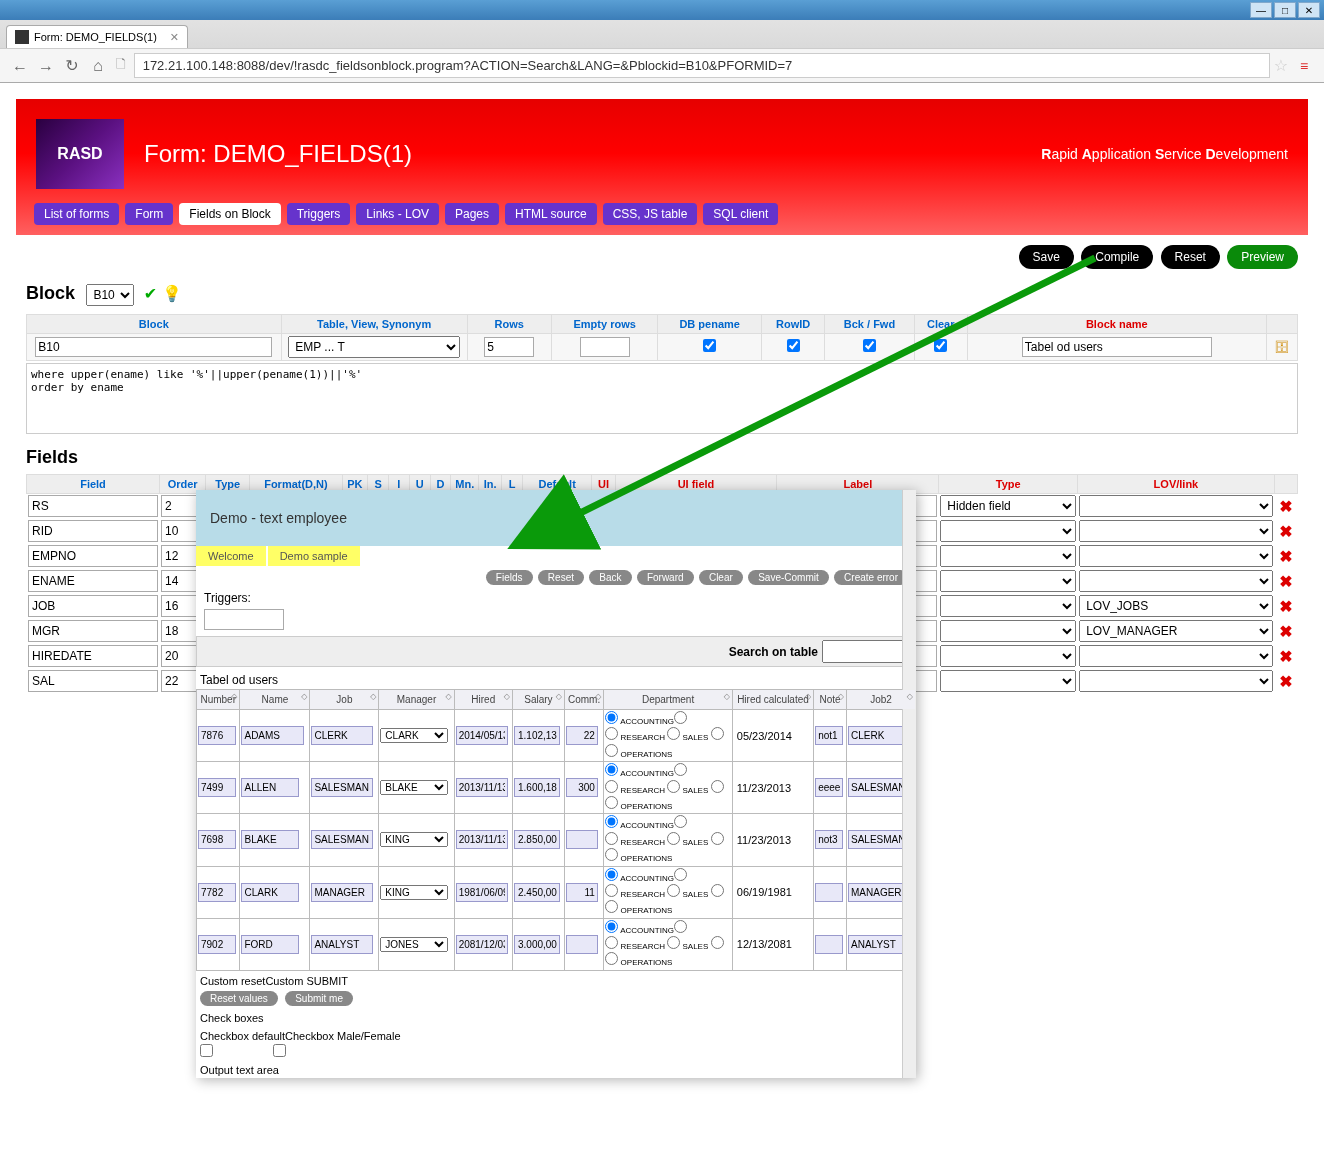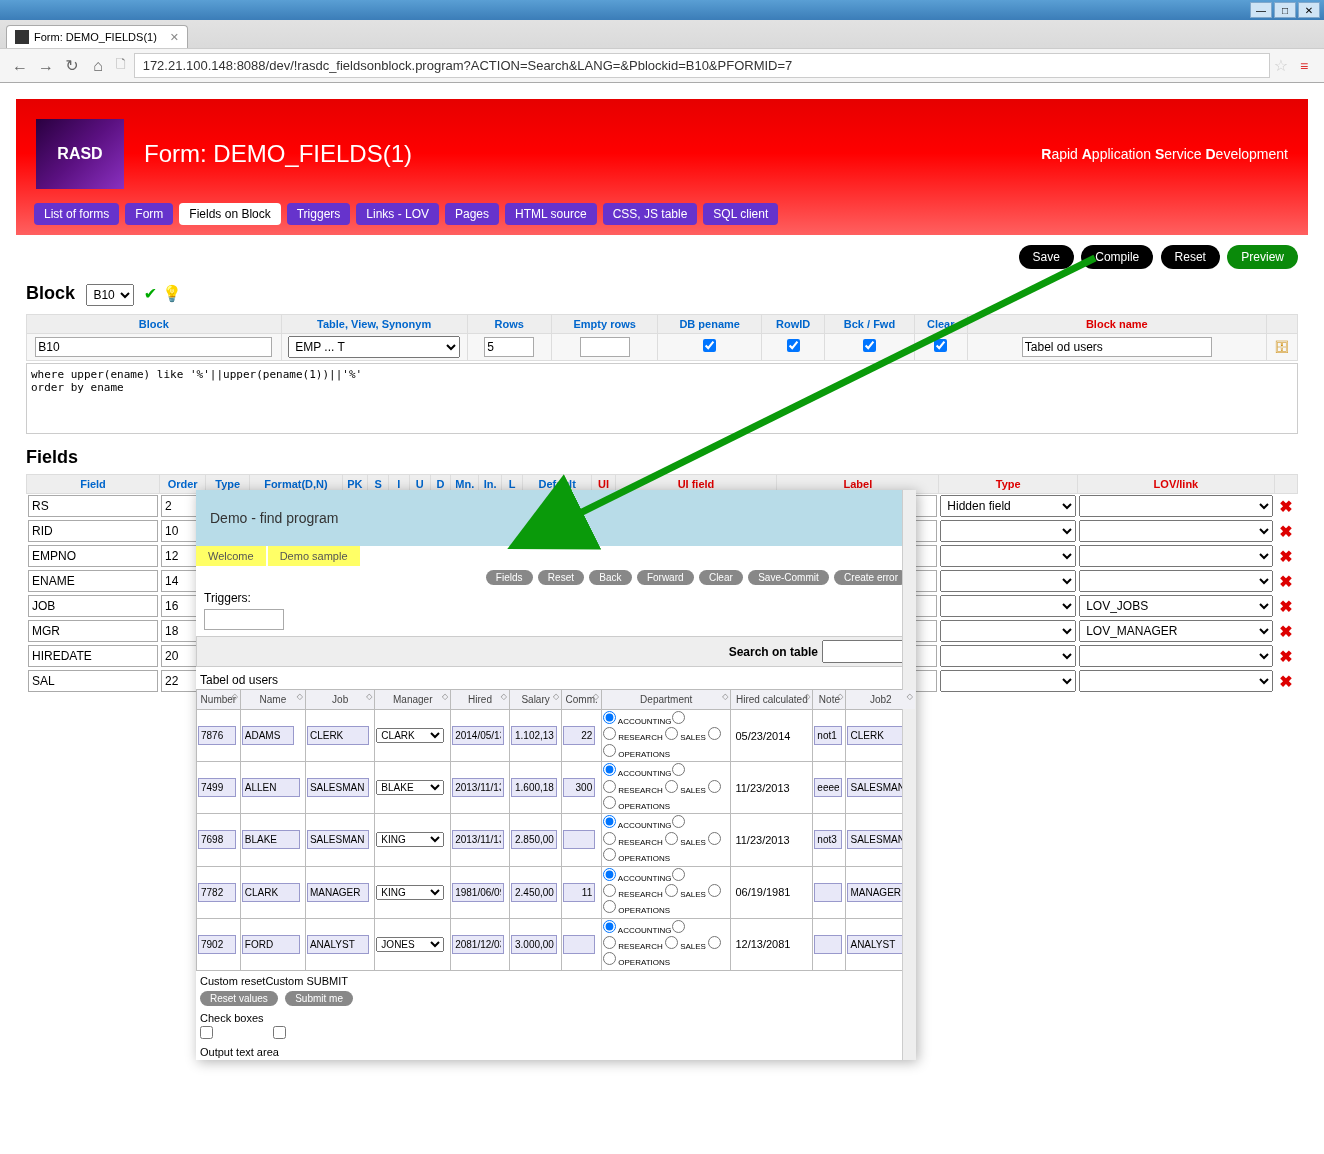--- a/index.html
+++ b/index.html
@@ -510,21 +510,21 @@
   <td><select><option></option></select></td>
   <td class="del-btn">✖</td>
           </tr>
         </tbody>
   </table>
 </div>
 </div>
 
 <div class="preview-overlay">
   <div class="scrollbar"></div>
-  <div class="preview-header">Demo - find program</div>
+  <div class="preview-header">Demo - text employee</div>
   <div class="preview-tabs">
     <div class="preview-tab">Welcome</div>
     <div class="preview-tab">Demo sample</div>
   </div>
   <div class="preview-actions">
     <button>Fields</button>
     <button>Reset</button>
     <button>Back</button>
     <button>Forward</button>
     <button>Clear</button>
@@ -550,21 +550,21 @@
           <th>Comm.<span class="sort">◇</span></th>
           <th>Department<span class="sort">◇</span></th>
           <th>Hired calculated<span class="sort">◇</span></th>
           <th>Note<span class="sort">◇</span></th>
           <th>Job2<span class="sort">◇</span></th>
         </tr>
       </thead>
     <tbody id="data-body">
         <tr>
   <td><input type="text" value="7876" style="width: 38px;"></td>
-  <td><input type="text" value="ADAMS" style="width: 52px;"></td>
+  <td><input type="text" value="ADAMS" style="width: 63px;"></td>
   <td><input type="text" value="CLERK" style="width: 62px;"></td>
   <td><select style="width:68px;"><option>CLARK</option></select></td>
   <td><input type="text" value="2014/05/13" style="width: 52px;"></td>
   <td><input type="text" value="1.102,13" style="width: 46px; text-align: right;"></td>
   <td><input type="text" value="22" style="width: 32px; text-align: right;"></td>
   <td class="dept-cell">
     <input type="radio" checked="" style=""> ACCOUNTING<input type="radio" style=""><br>
     <input type="radio" style=""> RESEARCH <input type="radio" style=""> SALES <input type="radio" style=""><br>
     <input type="radio" style=""> OPERATIONS
   </td>
@@ -643,20 +643,23 @@
       </tbody>
   </table>
   <div class="custom-text">
     <span>Custom reset</span><span>Custom SUBMIT</span>
   </div>
   <div class="reset-btns" style="padding:2px 4px;">
     <button>Reset values</button>
     <button>Submit me</button>
   </div>
   <div class="custom-text">Check boxes</div>
+  <div class="custom-text">
+    <span>Checkbox default</span><span>Checkbox Male/Female</span>
+  </div>
   <div style="padding:0 4px;">
     <input type="checkbox" style="">
     &nbsp;&nbsp;&nbsp;&nbsp;&nbsp;&nbsp;&nbsp;&nbsp;&nbsp;&nbsp;&nbsp;&nbsp;&nbsp;&nbsp;&nbsp;&nbsp;
     <input type="checkbox" style="">
   </div>
   <div class="custom-text">Output text area</div>
 </div>
 
 <svg class="arrow-svg" width="1324" height="700" style="top:0;left:0;">
   <defs>

